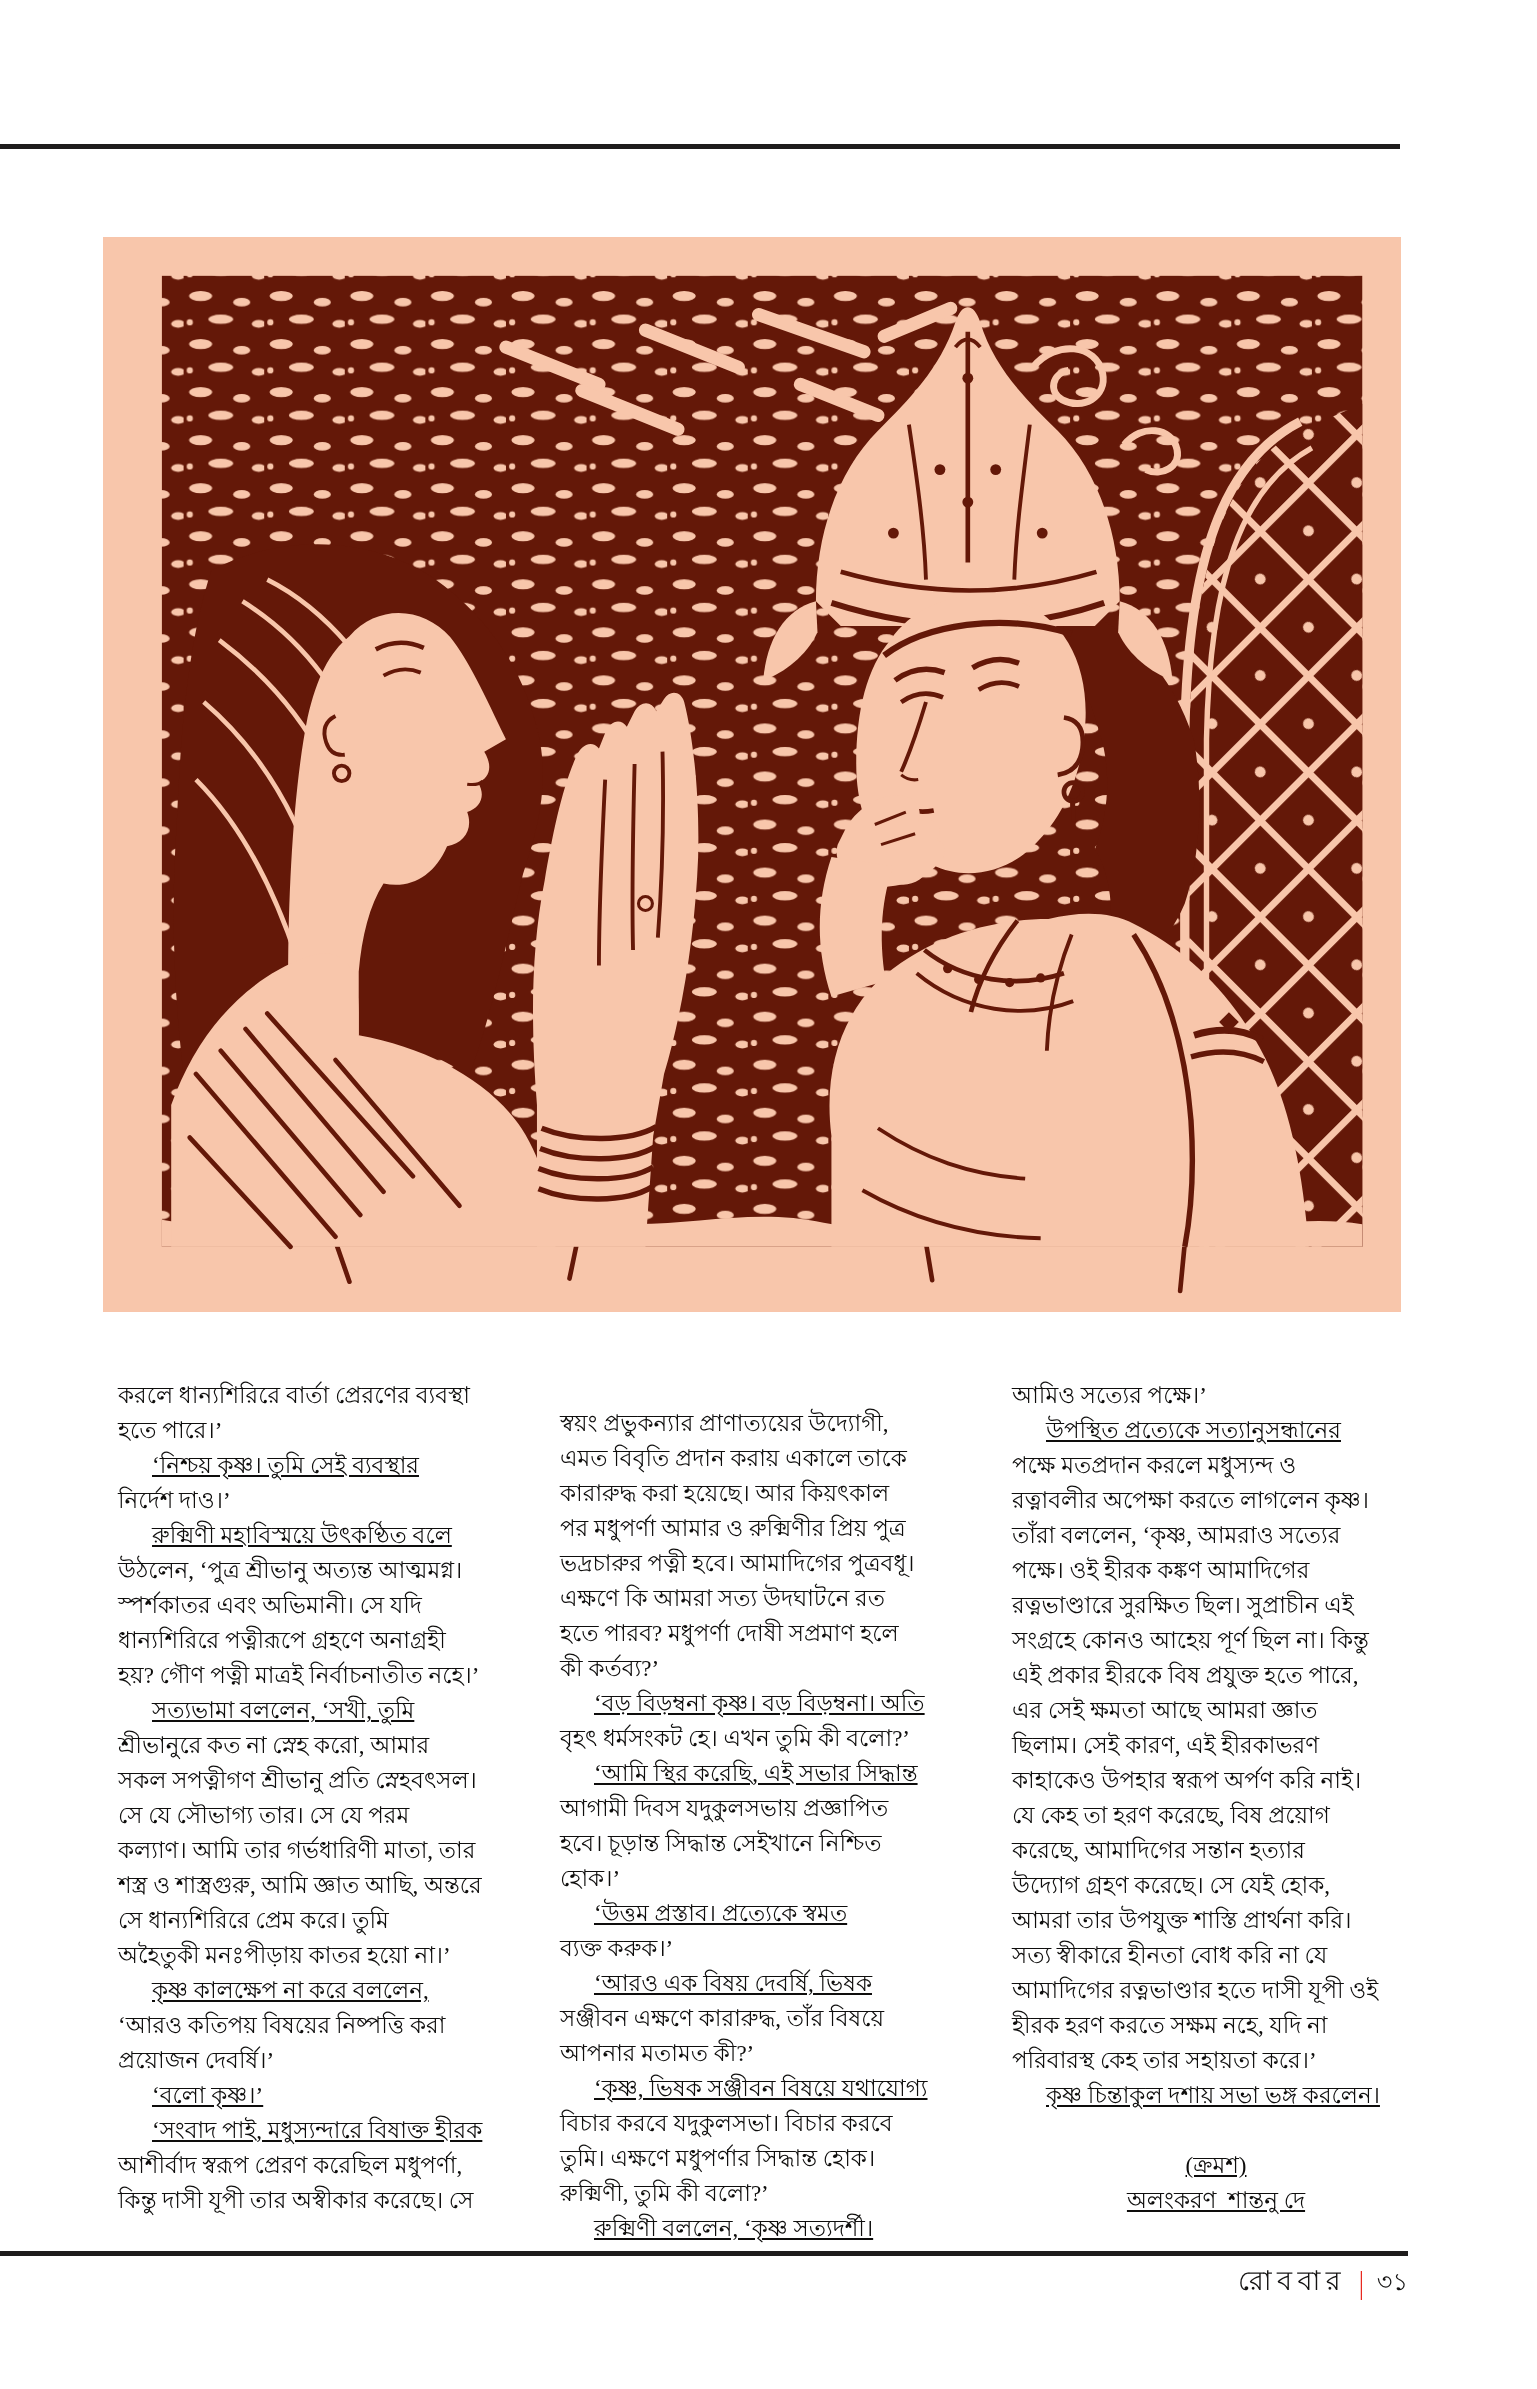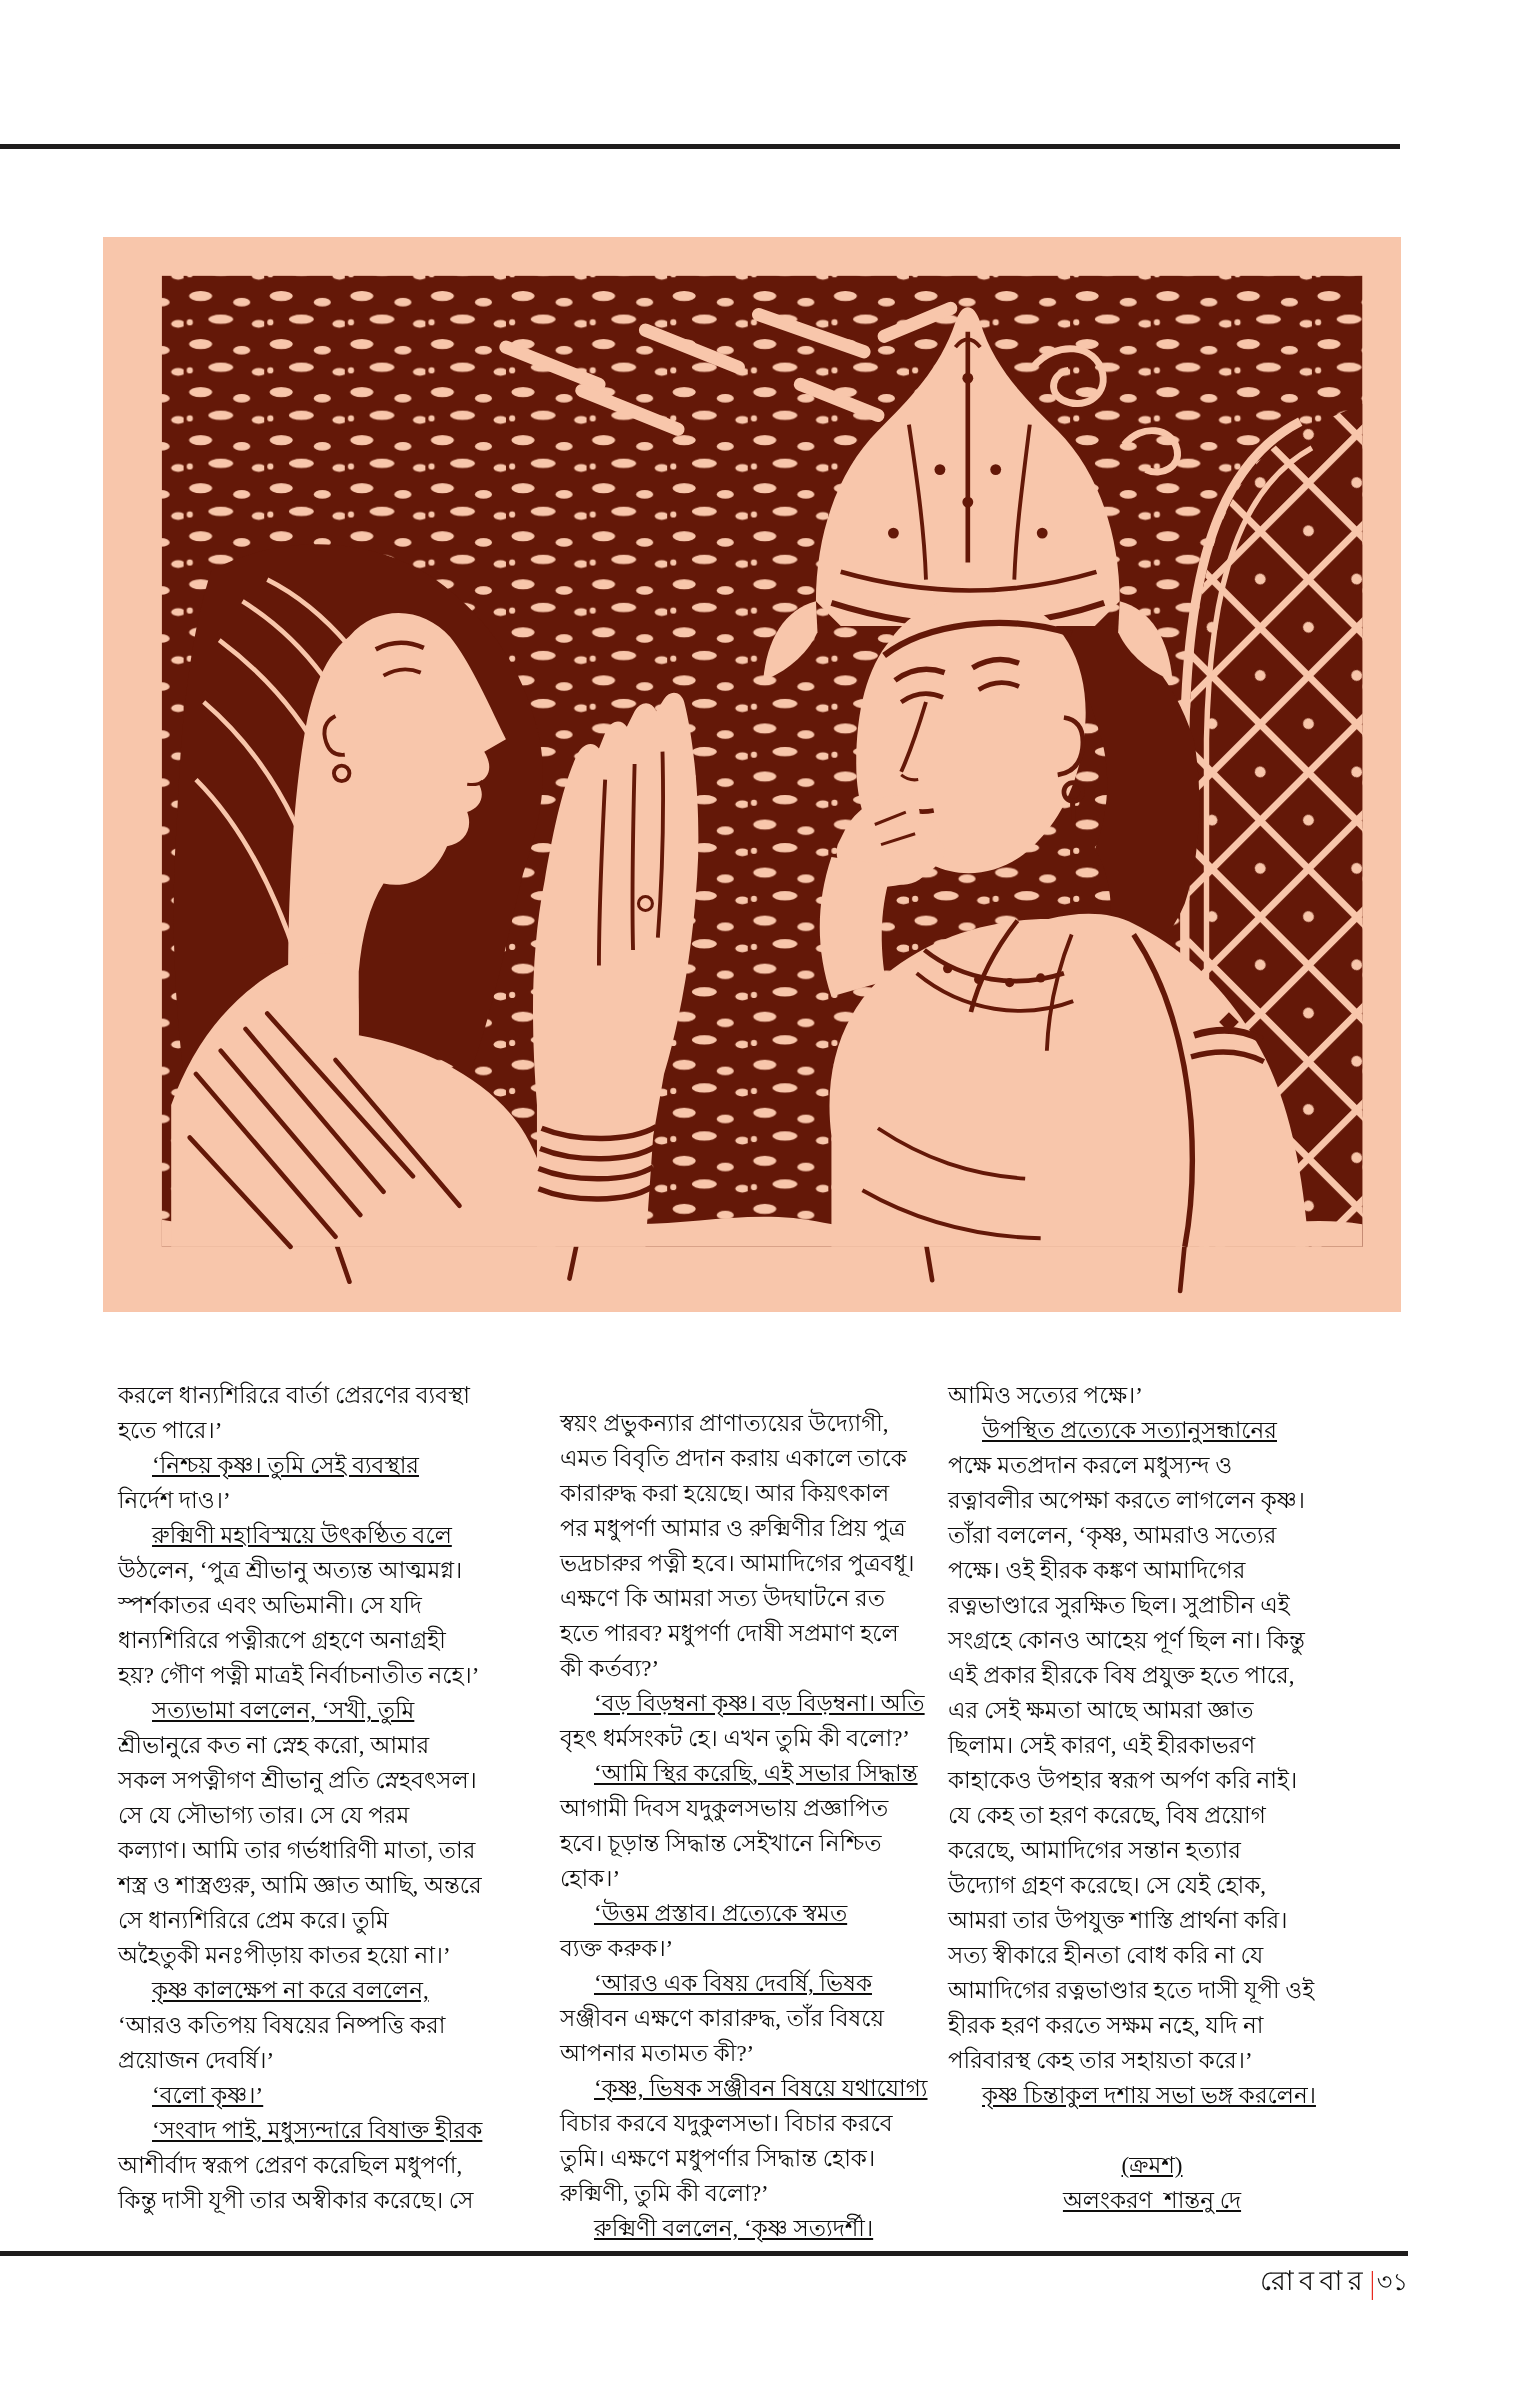--- a/index.html
+++ b/index.html
@@ -9,28 +9,28 @@
     overflow:hidden;
   }
   .rule{position:absolute;background:#1e1c1c;}
   #rule-top{left:0;top:144px;width:1400px;height:4.7px;}
   #rule-bottom{left:0;top:2251px;width:1408px;height:4.7px;}
   #illustration{position:absolute;left:103px;top:237px;width:1298px;height:1075px;background:#f8c6ab;}
   #illustration svg{display:block;width:100%;height:100%;}
   .col{position:absolute;top:1378px;font-size:23px;line-height:35px;}
   #col-1{left:118px;width:392px;}
   #col-2{left:560px;width:388px;margin-top:28px;}
-  #col-3{left:948px;width:408px;}
+  #col-3{left:1012px;width:408px;}
   .line{white-space:nowrap;height:35px;overflow:visible;}
   .line.indent{padding-left:34px;text-decoration:underline;}
   .line.right{text-align:center;white-space:normal;text-decoration:underline;}
   .line.blank{height:35px;}
   #footer{
     position:absolute;left:0;top:2264px;width:1408px;height:37px;
-    display:flex;justify-content:flex-end;align-items:center;gap:1px;
+    display:flex;justify-content:flex-end;align-items:center;gap:12px;
     font-size:27px;color:#141312;
   }
   #footer .mag{letter-spacing:5.4px;}
   #footer .sep{color:#e8241a;font-weight:bold;font-size:31px;transform:scaleX(.55);}
   #footer .pg{font-size:24px;}
 </style>
 </head>
 <body>
 
 <div class="rule" id="rule-top"></div>

